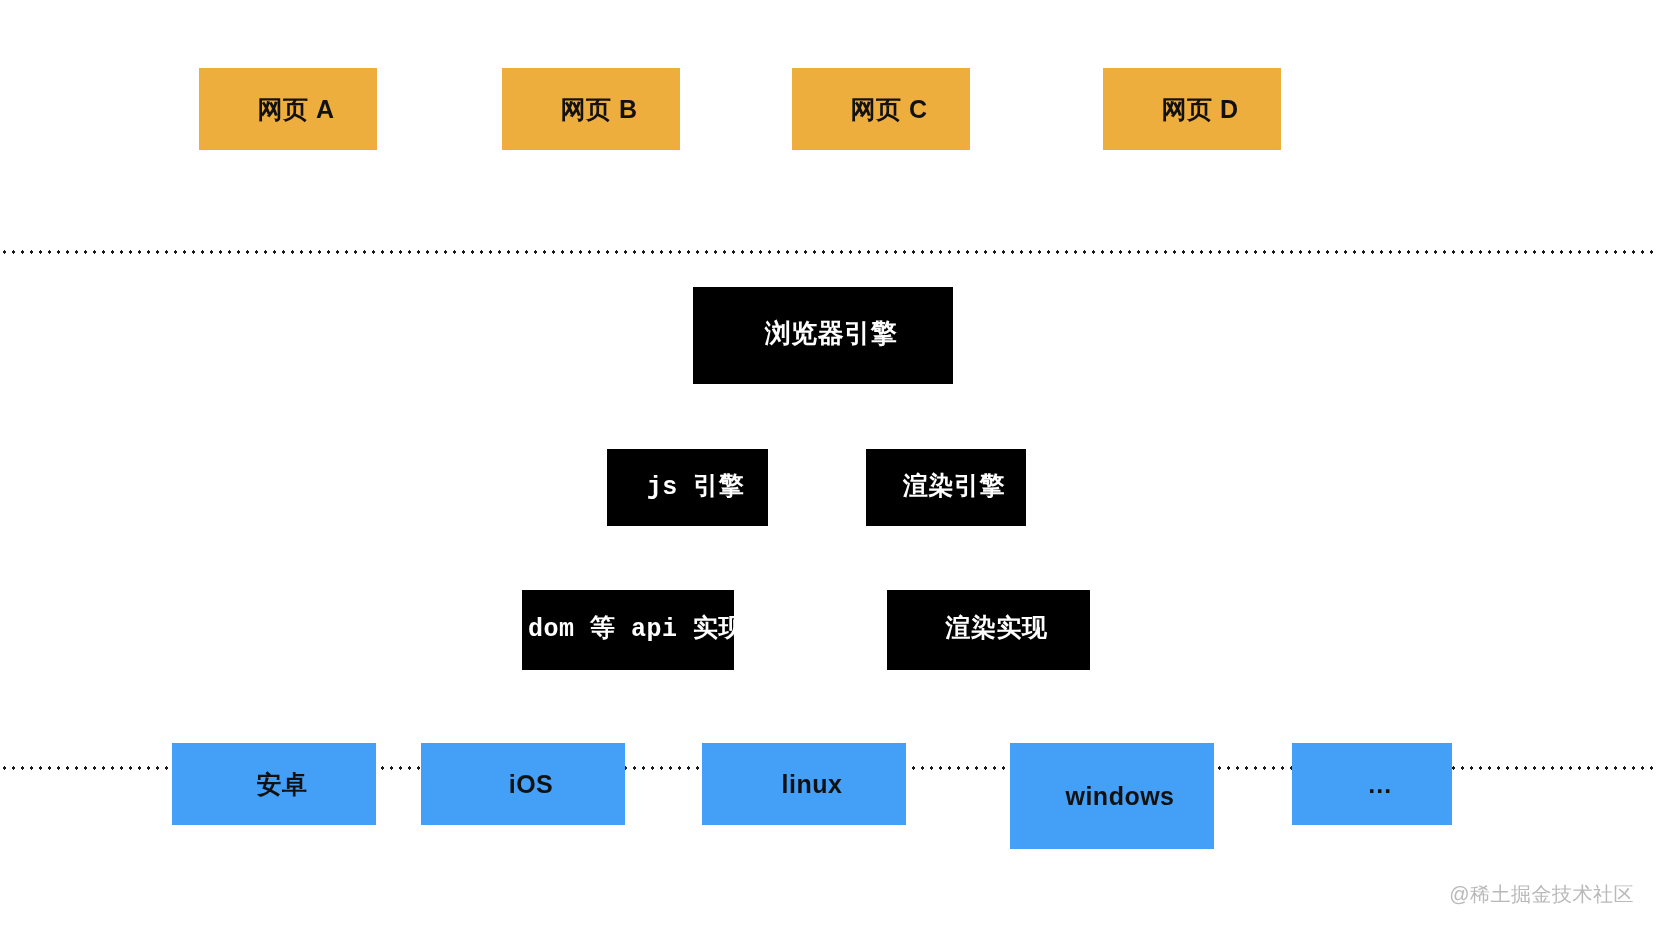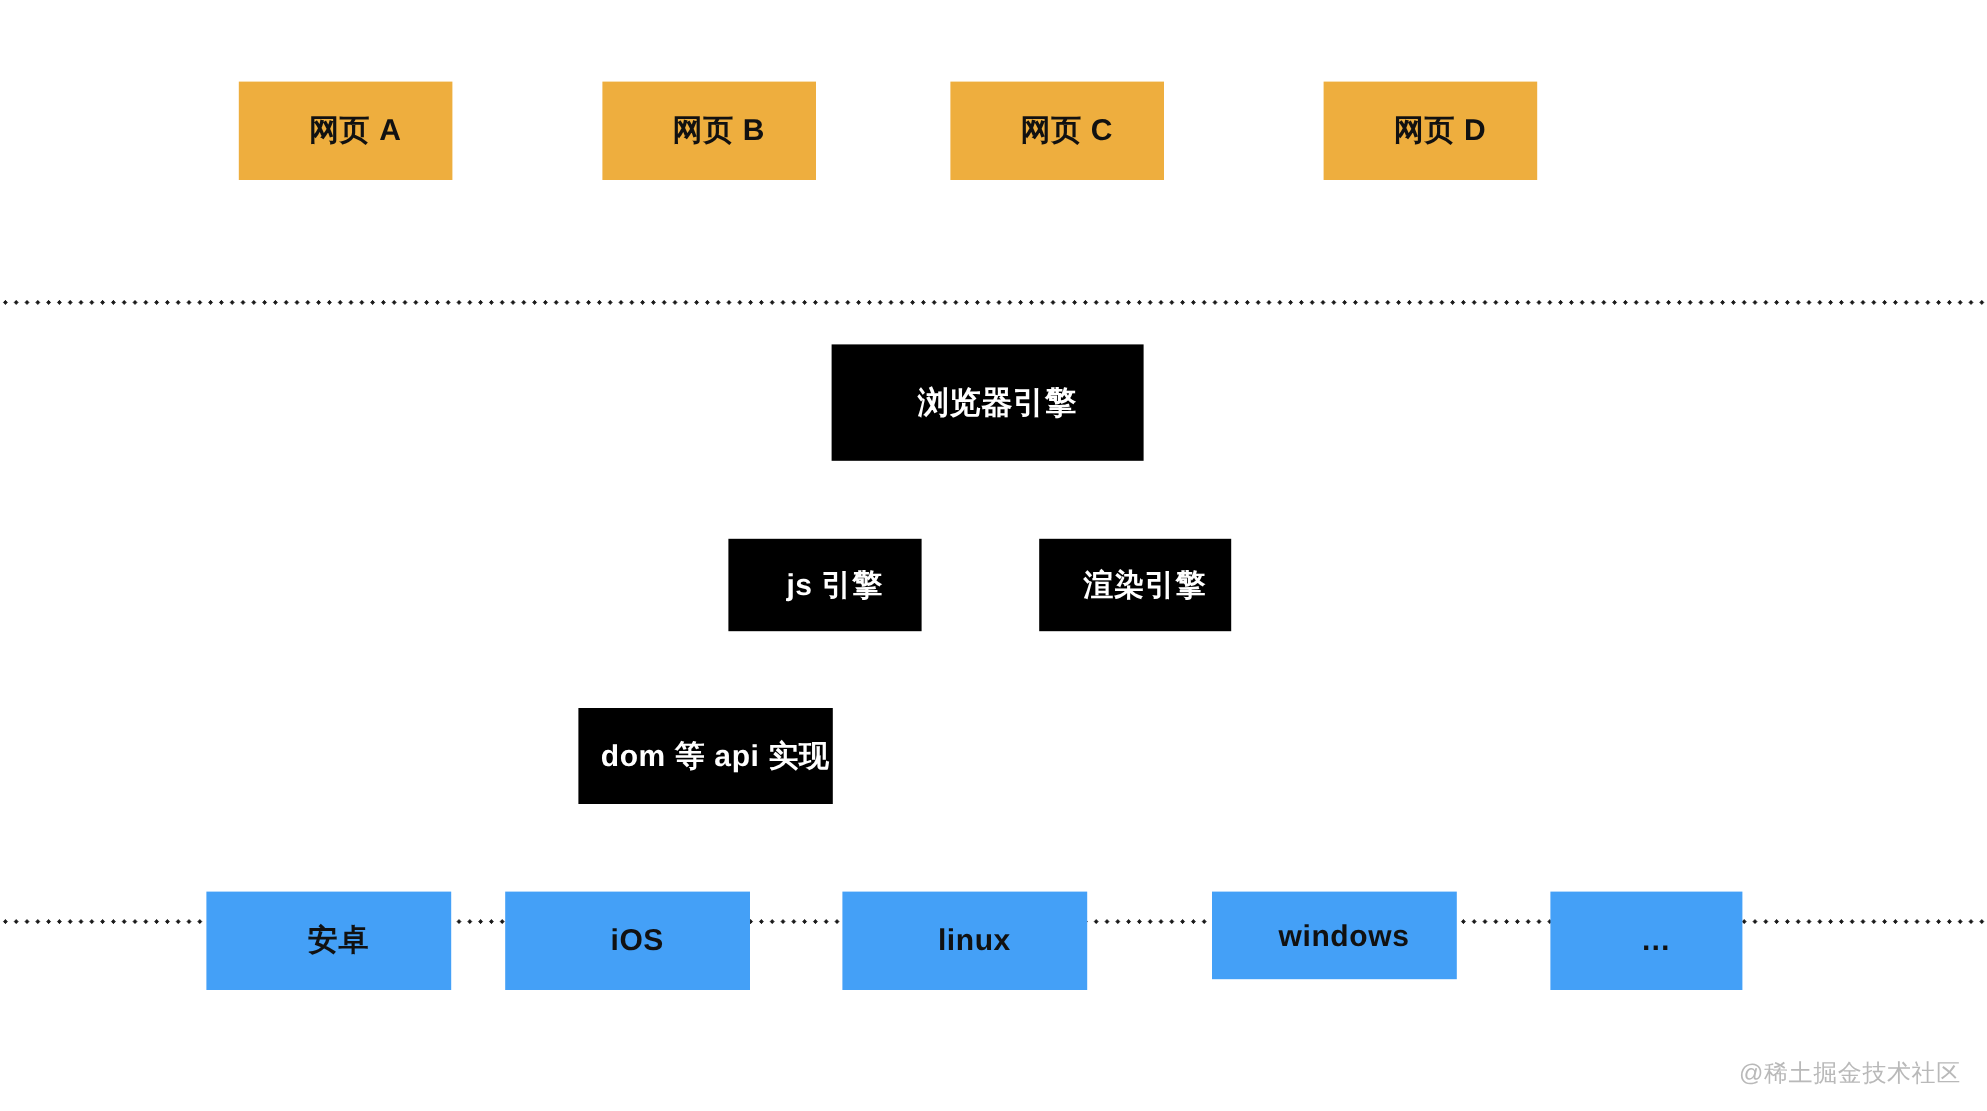--- a/index.html
+++ b/index.html
@@ -36,20 +36,21 @@
   .node.page {
     background: #eeae3e;
     color: #111111;
     font-size: 25px;
   }
 
   .node.engine {
     background: #000000;
     color: #ffffff;
     font-size: 25px;
+    font-family: Liberation Mono, monospace;
   }
 
   .node.engine.big {
     font-size: 26px;
   }
 
   .node.platform {
     background: #44a0f7;
     color: #111111;
     font-size: 25px;
@@ -91,30 +92,31 @@
   <div class="node page" style="left:1103px; top:68px; width:178px; height:82px;">网页 D</div>
 
   <div class="divider" style="top:250px;"></div>
 
   <div class="node engine big" style="left:693px; top:287px; width:260px; height:97px;">浏览器引擎</div>
 
   <div class="node engine" style="left:607px; top:449px; width:161px; height:77px;">js 引擎</div>
 
   <div class="node engine" style="left:866px; top:449px; width:160px; height:77px;">渲染引擎</div>
 
-  <div class="node engine" style="left:482px; top:590px; width:212px; height:80px;">dom 等 api 实现</div>
+  <div class="node engine" style="left:522px; top:590px; width:212px; height:80px;">dom 等 api 实现</div>
 
+  <div class="node engine" style="left:887px; top:590px; width:203px; height:80px;">渲染实现</div>
 
   <div class="divider" style="top:766px;"></div>
 
   <div class="node platform" style="left:155px; top:743px; width:204px; height:82px;margin-left:17px;">安卓</div>
 
   <div class="node platform" style="left:421px; top:743px; width:204px; height:82px;">iOS</div>
 
   <div class="node platform" style="left:702px; top:743px; width:204px; height:82px;">linux</div>
 
-  <div class="node platform" style="left:1010px; top:743px; width:204px; height:73px;">windows</div>
+  <div class="node platform" style="left:1010px; top:743px; width:204px; height:106px;">windows</div>
 
   <div class="node platform" style="left:1292px; top:743px; width:160px; height:82px;">…</div>
 
   <div class="watermark" style="right:22px; bottom:18px;">@稀土掘金技术社区</div>
 
 </div>
 
 </body></html>

